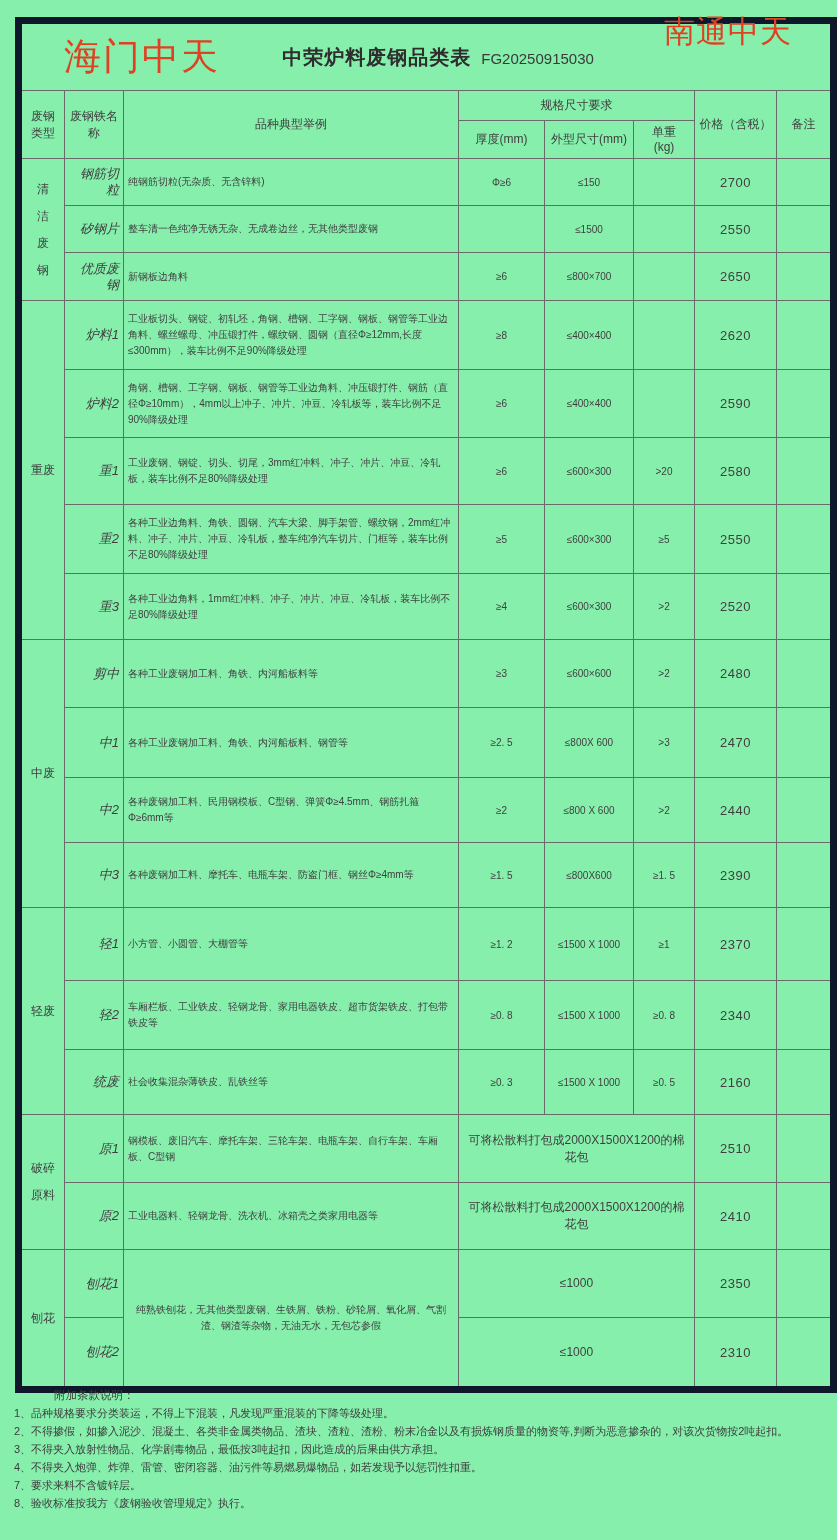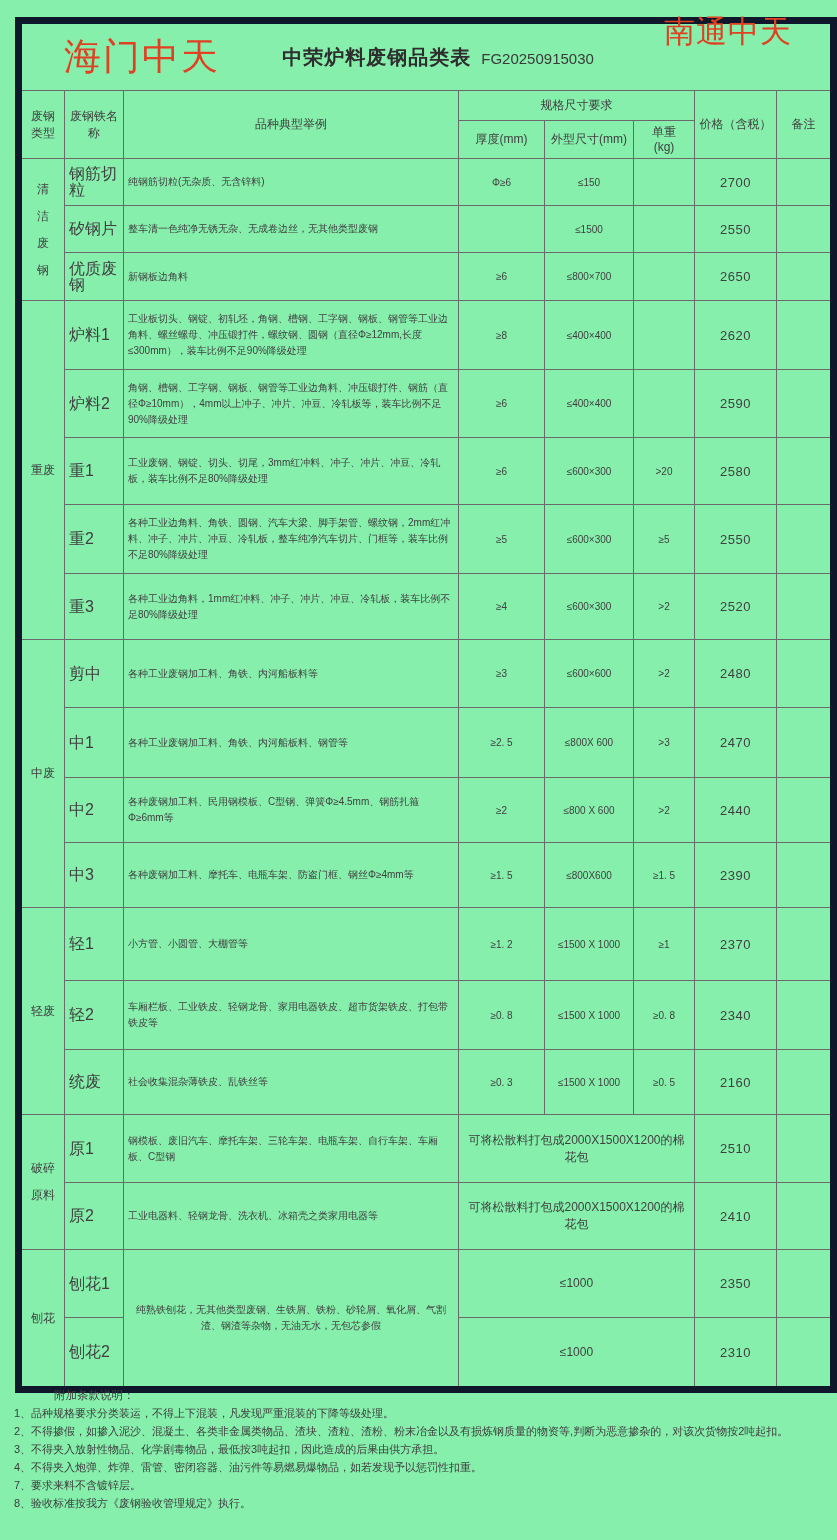--- a/index.html
+++ b/index.html
@@ -23,21 +23,21 @@
 
   thead th{font-size:12px;text-align:center;color:#3f3f3f;}
   tr.h1{height:30px;padding-left:44px;}
   tr.h2{height:38px;}
   tr.h2 th{white-space:nowrap;}
   th.w-weight{white-space:pre-line !important;line-height:15px;}
   thead th.deep,tr.h2 th{border-bottom:2px solid #2b2b2b;}
 
   td.c-type{font-size:12px;text-align:center;line-height:27px;color:#3f3f3f;padding:0 2px;}
   td.c-type.vert{white-space:pre-line;}
-  td.c-name{font-size:16px;text-align:left;line-height:16px;padding:0 2px;}
+  td.c-name{font-size:13px;text-align:right;line-height:16px;padding:0 2px;font-style:italic;}
   td.c-desc{font-size:10px;text-align:left;line-height:16px;padding:2px 5px;}
   td.c-desc.shared{text-align:center;}
   td.c-val{font-size:10px;text-align:center;}
   td.c-spec{font-size:12px;text-align:center;line-height:17px;padding:2px 8px;}
   td.c-price{font-size:13px;text-align:center;letter-spacing:0.5px;}
   td.c-remark{}
   tr.gtop>td{border-top:2px solid #2b2b2b;}
 
   
   #notes{position:absolute;left:14px;top:1386px;width:815px;font-size:11px;color:#3d3d3d;}

